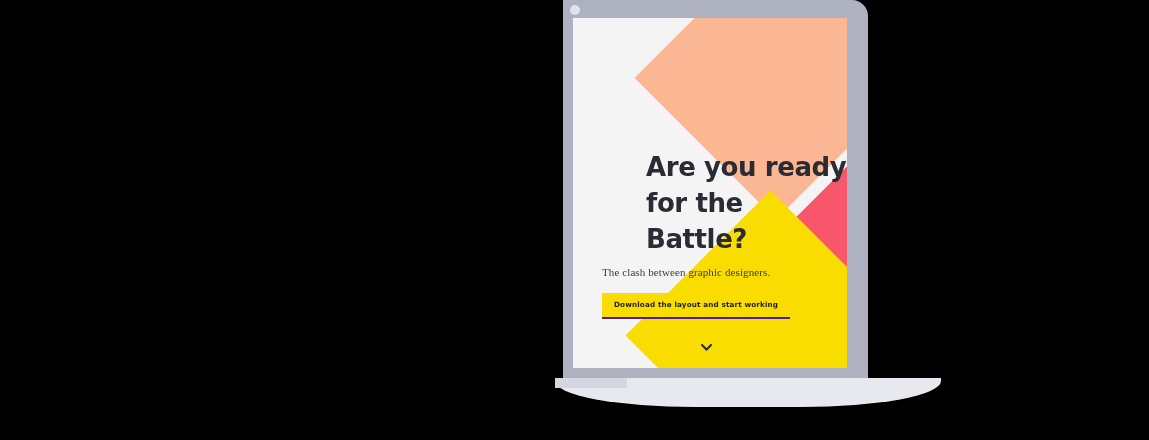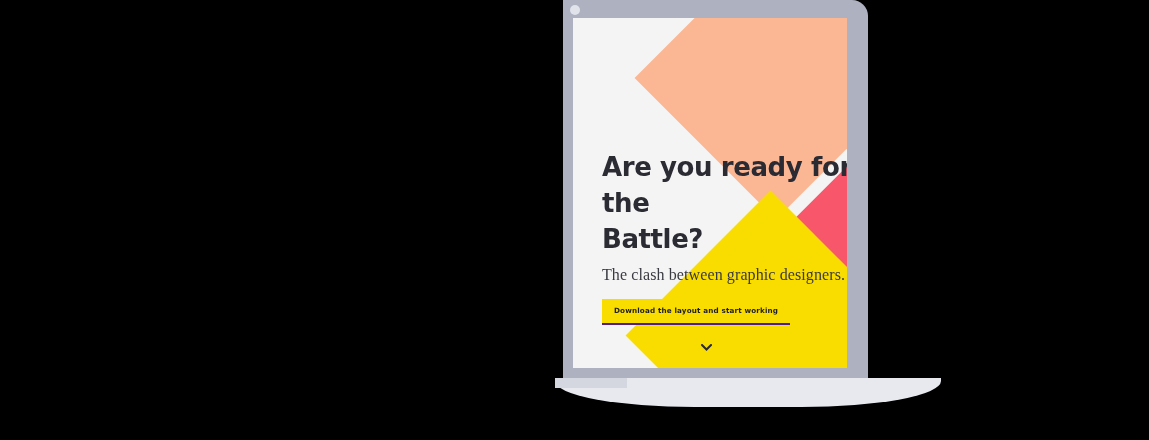--- a/index.html
+++ b/index.html
@@ -129,26 +129,27 @@
   }
 
   .headline {
     font-family: "DejaVu Sans", sans-serif;
     font-size: 26px;
     font-weight: 700;
     line-height: 1.38;
     color: #2B2B33;
     letter-spacing: -0.4px;
     white-space: pre-line;
+    margin-left: 44px;
   }
 
   .subhead {
     margin-top: 8px;
     font-family: "Liberation Serif", serif;
-    font-size: 16px;
+    font-size: 11px;
     font-weight: 400;
     color: #3A3A42;
     letter-spacing: 0.1px;
   }
 
   .cta {
     display: inline-block;
     margin-top: 15px;
     padding: 7px 12px 8px 12px;
     background: #FADD00;

